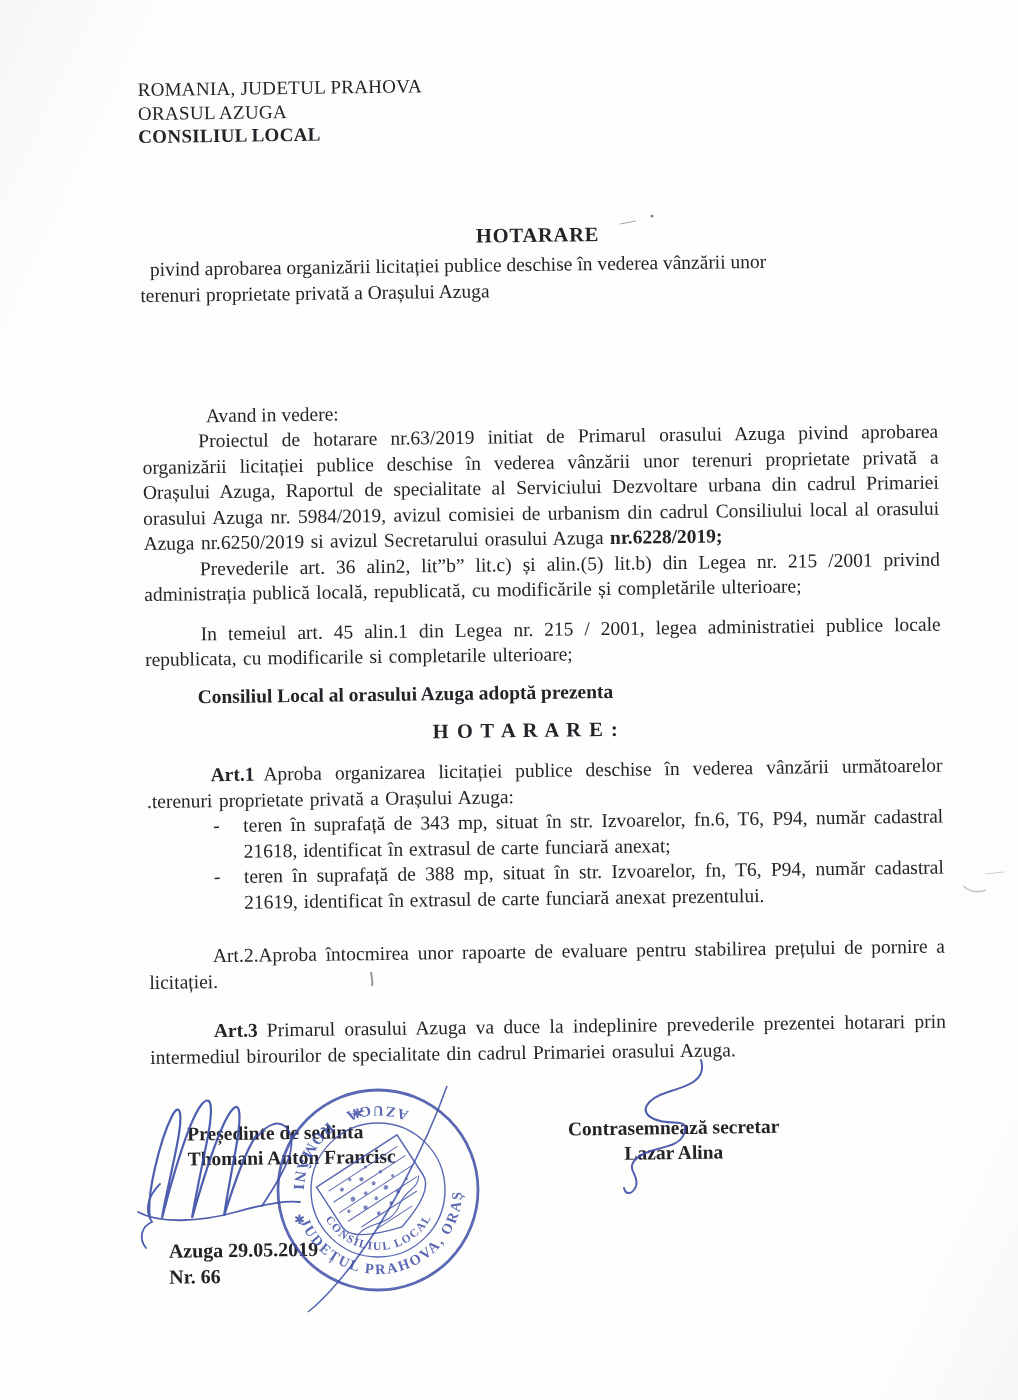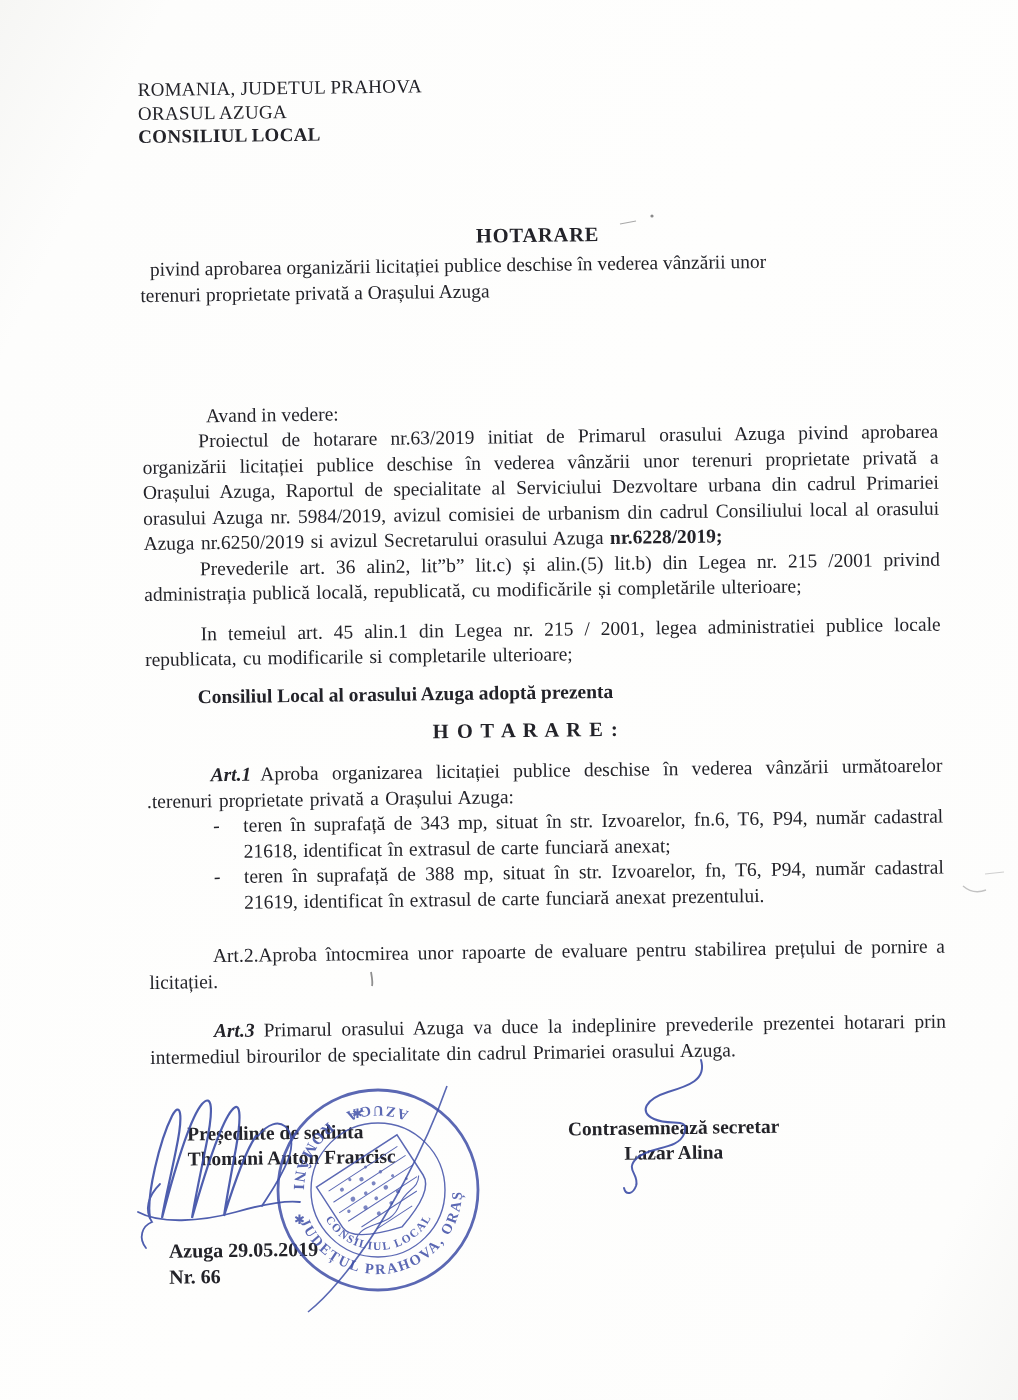--- a/index.html
+++ b/index.html
@@ -23,21 +23,21 @@
   .body-p { font-size:19.5px; line-height:25.5px; text-align:justify; word-spacing:1.5px; }
   .intro { margin-top:95px; text-indent:64px; font-size:19.5px; line-height:25.5px; }
   .ind  { text-indent:56px; }
   .ind2 { text-indent:64px; }
   .mt14 { margin-top:14px; }
   .mt16 { margin-top:16px; }
   .mt24 { margin-top:24px; }
   .mt28 { margin-top:28px; }
   .adopt { margin-top:12px; text-indent:52px; font-size:19.5px; line-height:25.5px; }
   .decision { margin-top:14px; margin-right:36px; text-align:center; font-size:20.5px; letter-spacing:1.5px; }
-  .lbl { padding-right:9px;font-style:italic; }
+  .lbl { padding-right:9px; }
   .li { display:flex; font-size:19.5px; line-height:25.5px; }
   .li .marker { flex:0 0 30px; margin-left:66px; }
   .li .litext { flex:1; text-align:justify; word-spacing:1px; }
   .sigrow { display:flex; margin-top:52px; font-size:19.5px; line-height:25px; }
   .sig-left { margin-left:36px; }
   .sig-right { margin-left:auto; margin-right:168px; text-align:center; }
   .footer { margin-top:66px; margin-left:16px; font-size:20px; line-height:26px; }
   .overlay { position:absolute; left:0; top:0; width:1018px; height:1400px; z-index:2; pointer-events:none; }
 </style>
 </head>

